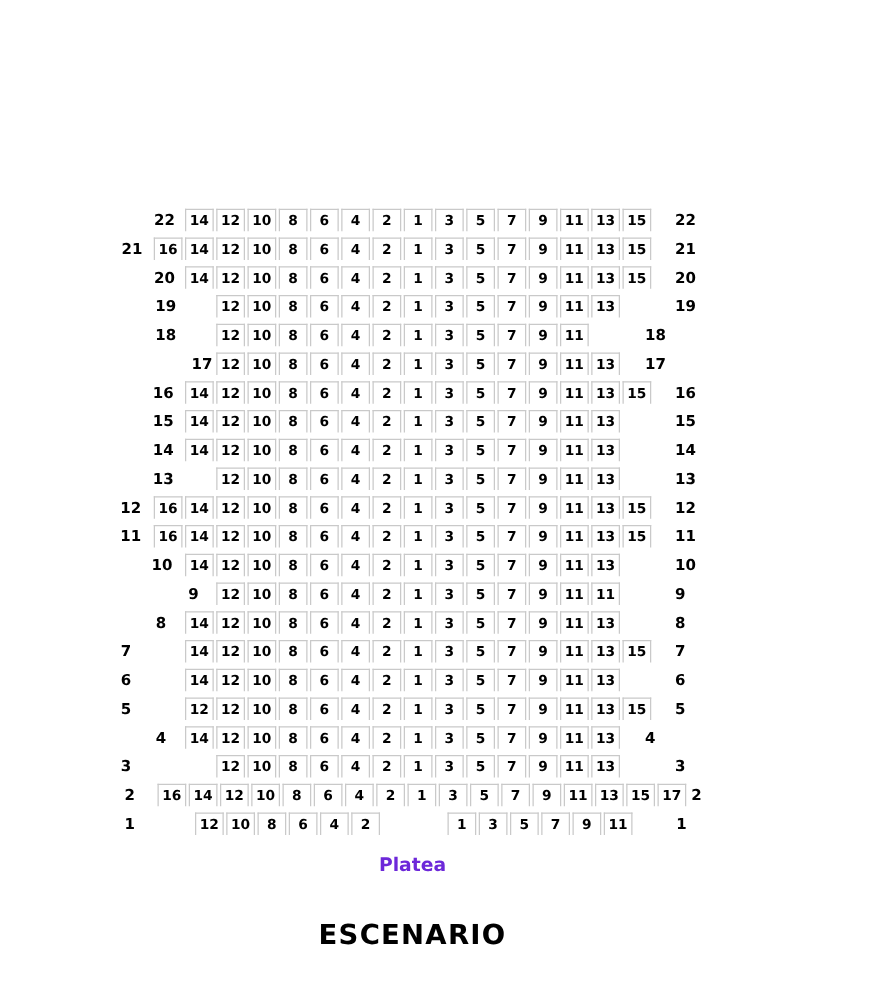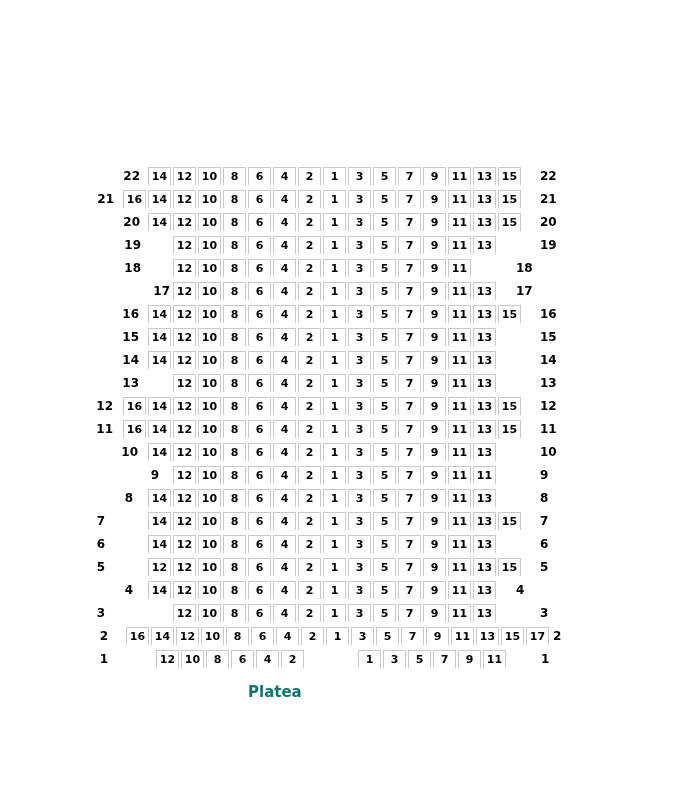--- a/index.html
+++ b/index.html
@@ -38,25 +38,25 @@
     color: #000000;
     font-size: 12px;
     font-weight: bold;
     line-height: 18px;
     white-space: nowrap;
   }
   .row-label-left  { text-align: right; width: 44px; }
   .row-label-right { text-align: left;  width: 44px; }
   .section-title {
     position: absolute;
-    left: 248px;
+    left: 230px;
     top: 683px;
     width: 200px;
-    text-align: left;
-    color: #0f766e;
+    text-align: center;
+    color: #6d28d9;
     font-size: 15px;
     font-weight: bold;
   }
   .stage-label {
     position: absolute;
     left: 205px;
     top: 736px;
     width: 250px;
     text-align: center;
     color: #000000;
@@ -422,13 +422,14 @@
       <div class="seat-cell" style="left: 256px; top: 650px;">4</div>
       <div class="seat-cell" style="left: 281px; top: 650px;">2</div>
       <div class="seat-cell" style="left: 358px; top: 650px;">1</div>
       <div class="seat-cell" style="left: 383px; top: 650px;">3</div>
       <div class="seat-cell" style="left: 408px; top: 650px;">5</div>
       <div class="seat-cell" style="left: 433px; top: 650px;">7</div>
       <div class="seat-cell" style="left: 458px; top: 650px;">9</div>
       <div class="seat-cell" style="left: 483px; top: 650px;">11</div>
     </div>
   <div class="section-title">Platea</div>
+  <div class="stage-label">ESCENARIO</div>
 </div>
 
 </body></html>

